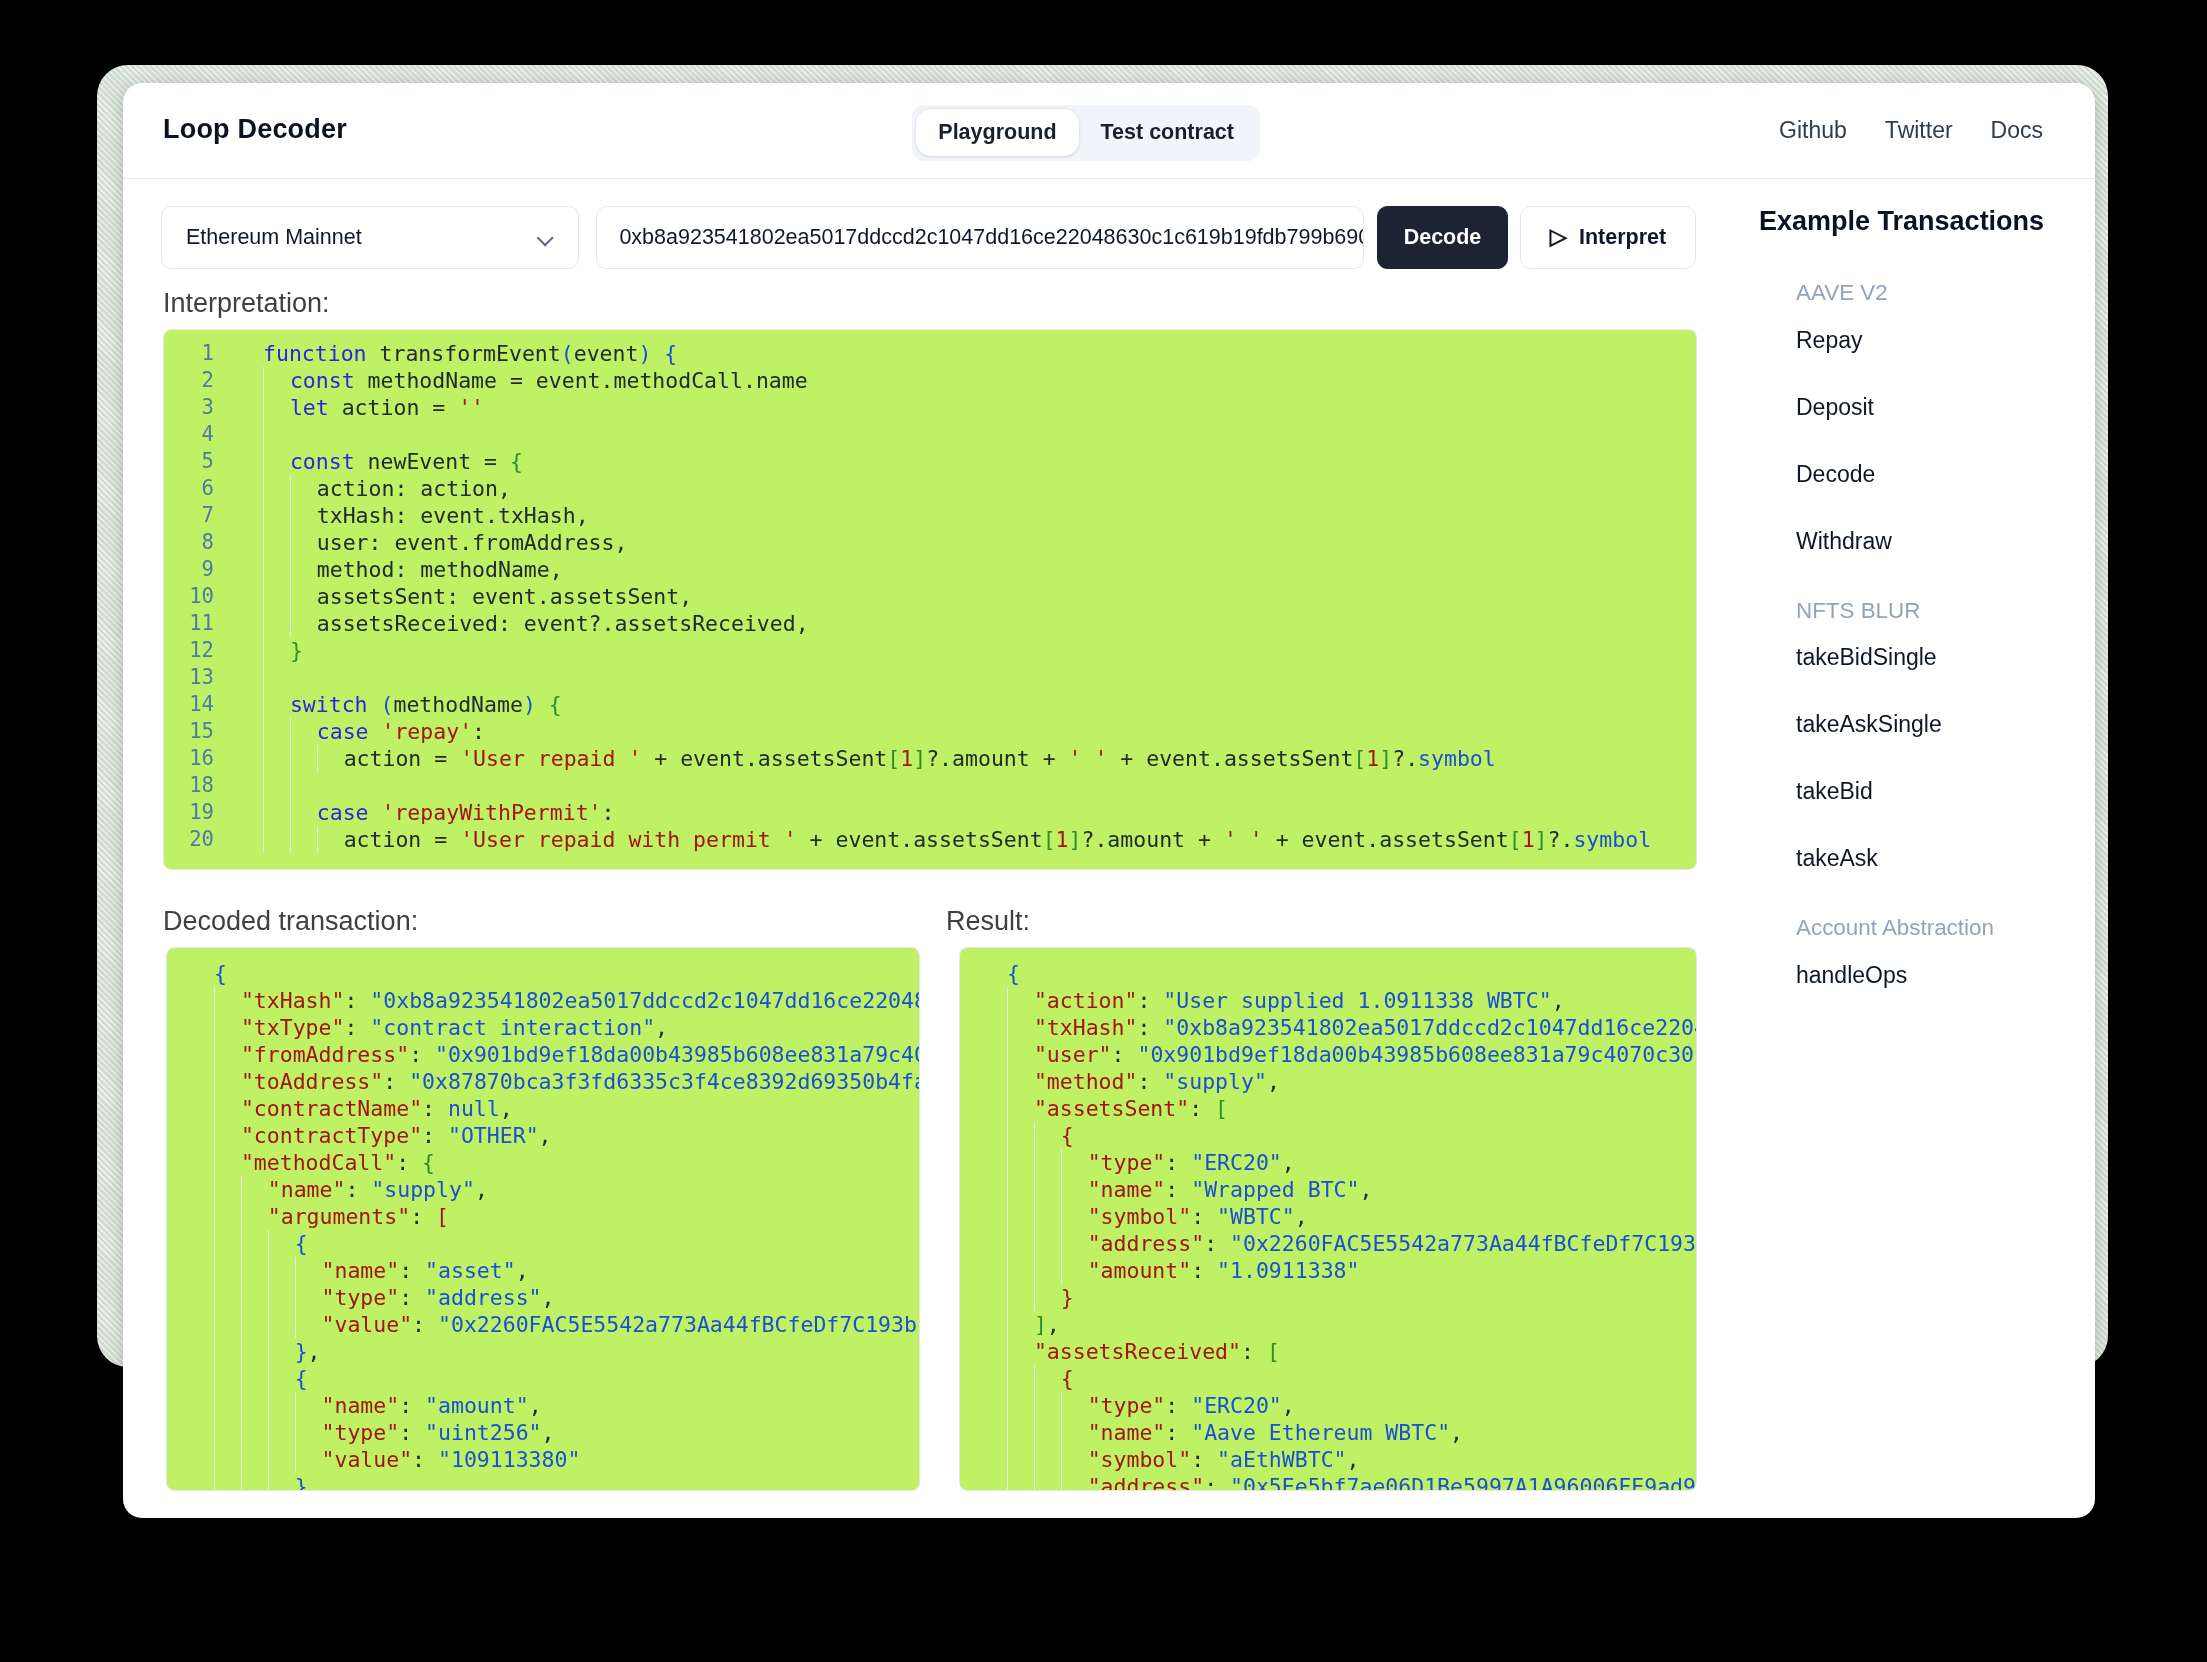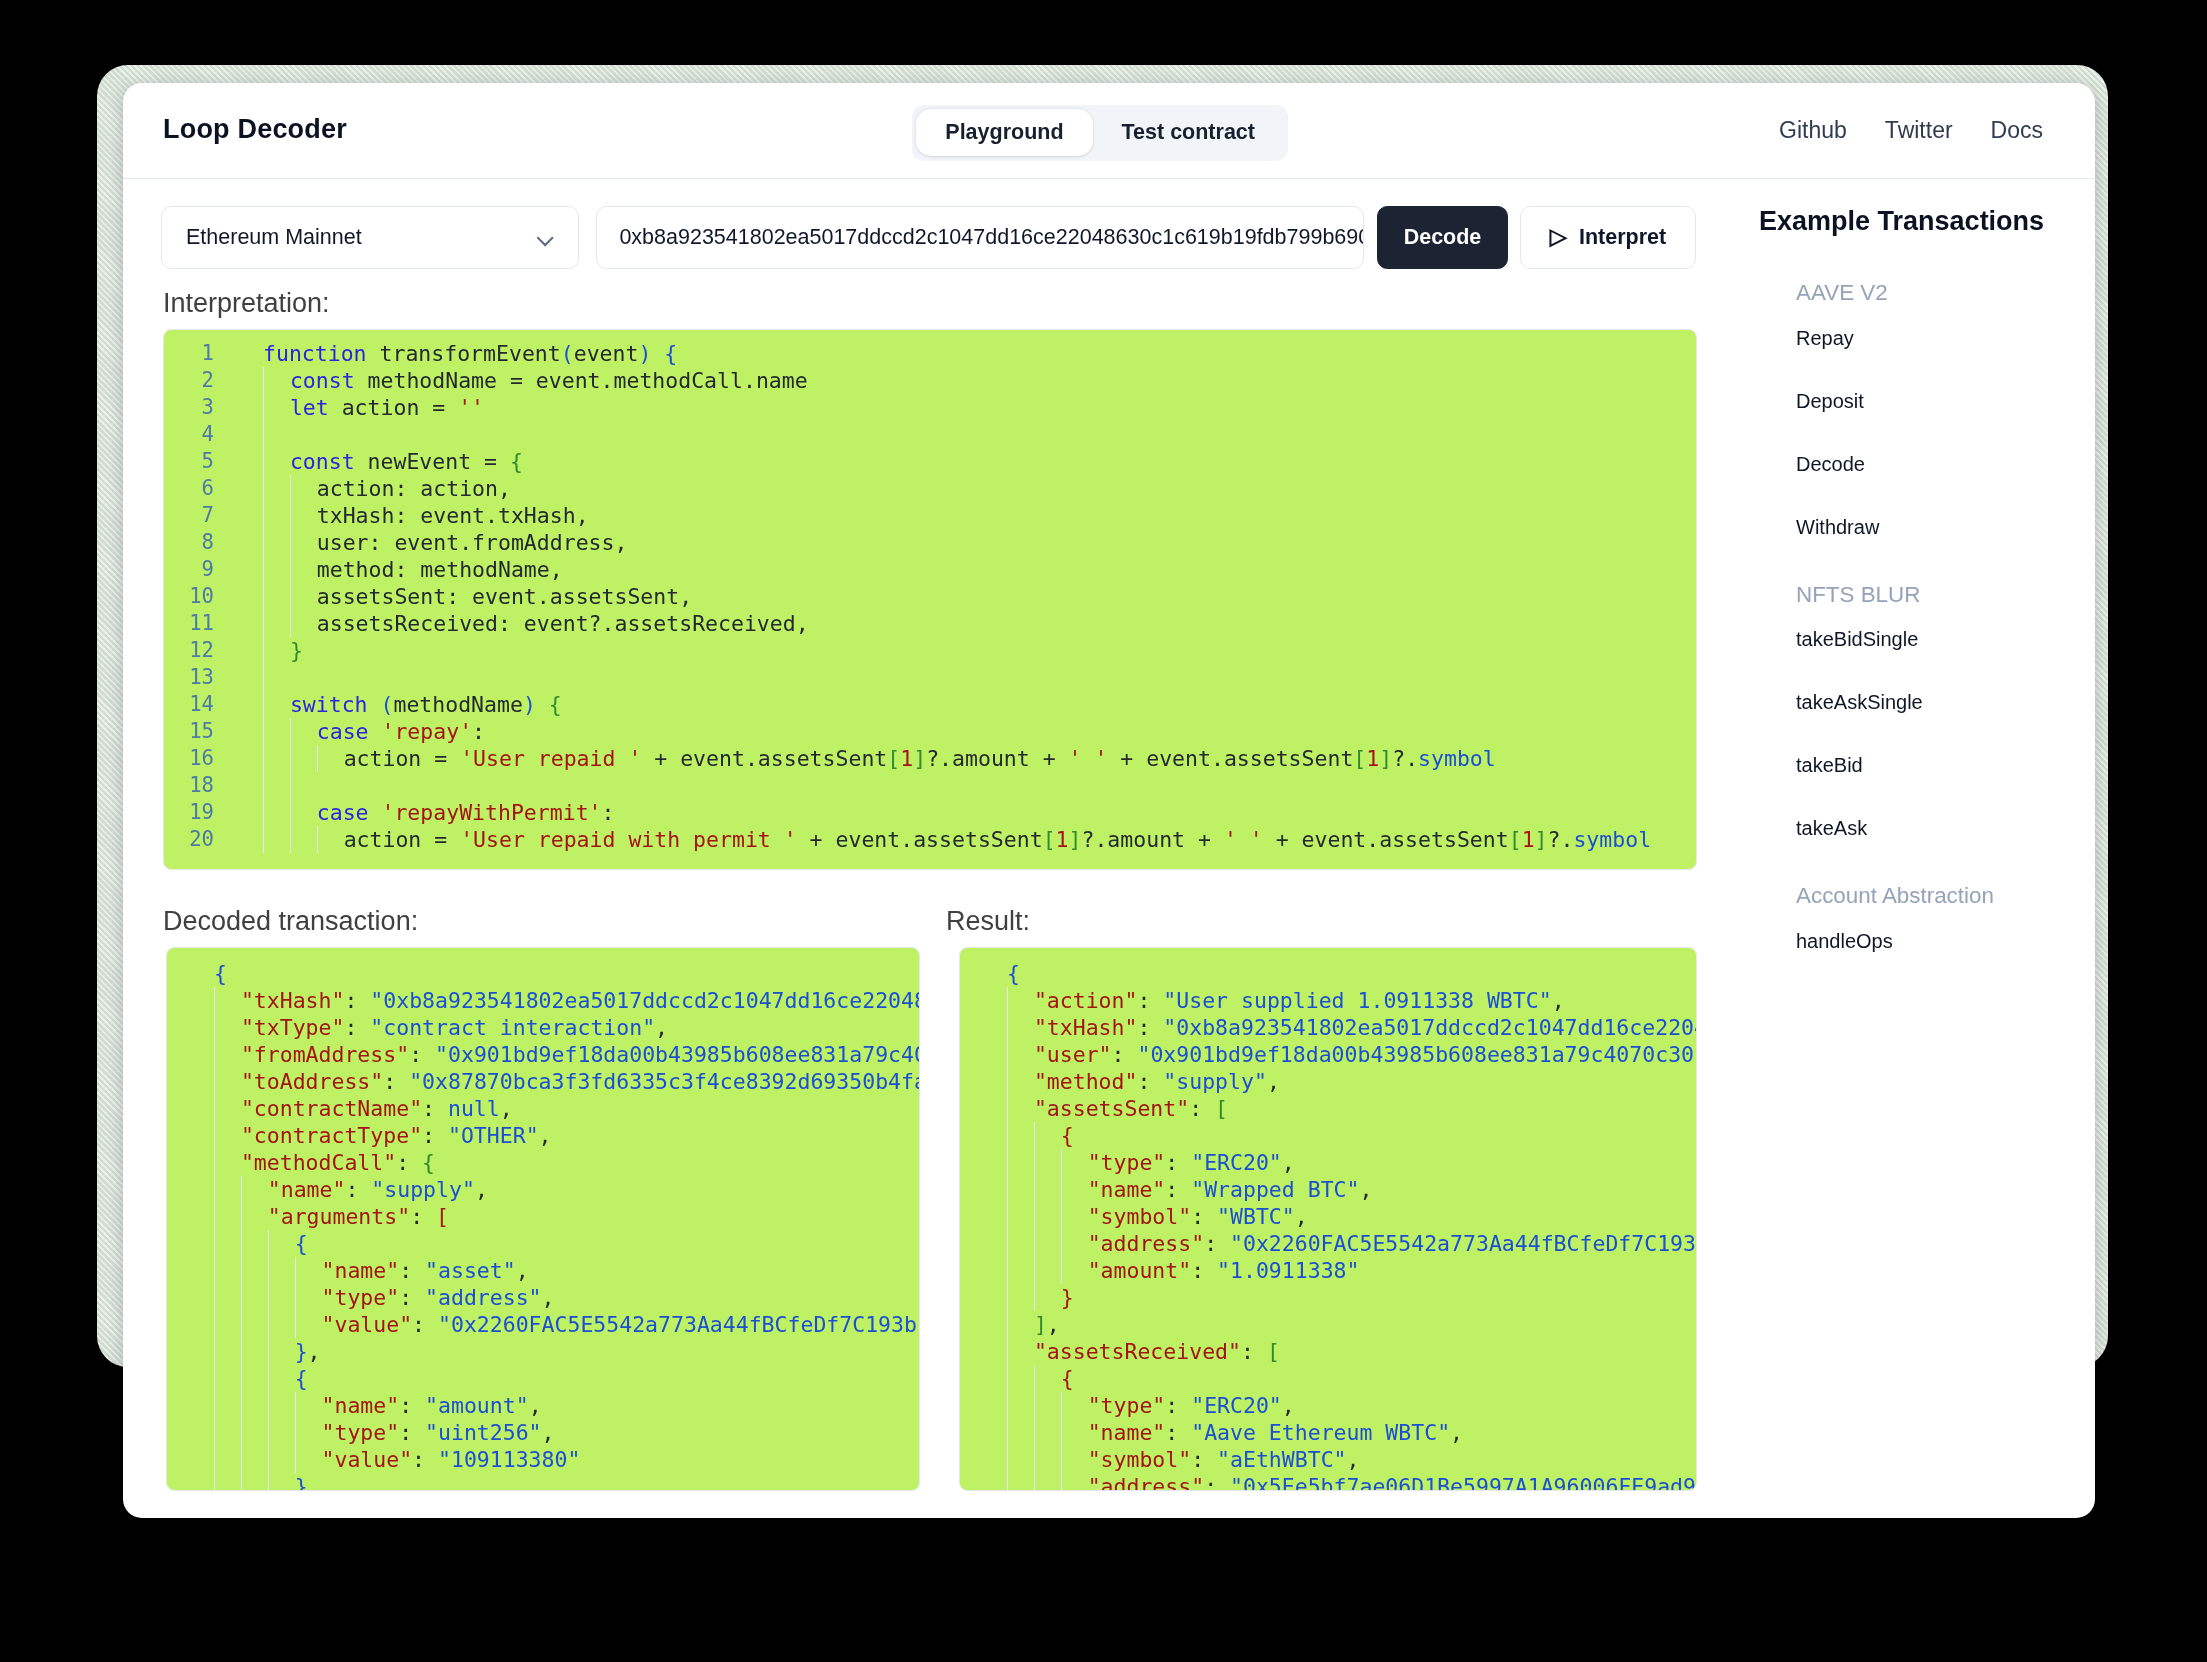--- a/index.html
+++ b/index.html
@@ -15,21 +15,21 @@
   }
   .card{
     position:absolute;left:26px;top:18px;width:1972px;height:1435px;
     background:#fff;border-radius:19px;box-shadow:0 3.4px 15.5px rgba(0,0,0,.22);
   }
   
   .header{position:absolute;left:0;top:0;width:100%;height:95px;border-bottom:0.9px solid #e5e9f0;}
   .brand{position:absolute;left:40px;top:31px;font-size:27px;font-weight:700;letter-spacing:0.2px;color:#0b1322;}
   .segmented{position:absolute;left:789px;top:21.5px;height:56px;background:#f1f5f9;border-radius:12px;
     display:flex;align-items:center;padding:0 4.3px;box-sizing:border-box;}
-  .seg-tab{height:47px;display:flex;align-items:center;padding:0 29px;border-radius:15px;
+  .seg-tab{height:47px;display:flex;align-items:center;padding:0 22px;border-radius:15px;
     font-size:21.5px;font-weight:600;color:#16202e;cursor:pointer;white-space:nowrap;}
   .seg-tab.active{background:#fff;box-shadow:0 0.9px 2.6px rgba(15,23,42,.15);}
   .nav-links{position:absolute;right:52px;top:0;height:95px;display:flex;align-items:center;gap:38px;}
   .nav-link{font-size:23px;color:#2f3b4e;cursor:pointer;}
   
   .toolbar{position:absolute;left:0;top:123px;width:100%;height:63px;text-align:right;}
   .select,.txinput,.btn{box-sizing:border-box;height:63px;border-radius:10.3px;border:0.9px solid #e3e8ef;background:#fff;
     display:flex;align-items:center;font-size:21.5px;color:#0f172a;}
   .select{position:absolute;left:38px;width:418px;padding:0 24px;justify-content:space-between;cursor:pointer;font-weight:500;}
   .chev{width:17px;height:17px;position:relative;margin-left:15.5px;}
@@ -57,21 +57,21 @@
   .tk-i{display:inline-block;width:2ch;height:100%;vertical-align:top;border-left:0.9px solid #e5e8ef;}
   .tk-p{color:#24292e;}
   .tk-k{color:#2727dd;}
   .tk-r{color:#a31515;}
   .tk-b{color:#1b50d2;}
   .tk-g{color:#2f8c2f;}
   
   .sidebar{position:absolute;left:1636px;top:123px;width:327px;}
   .side-title{font-size:27px;font-weight:700;color:#0b1322;}
   .side-section-title{margin:43px 0 20.6px 37px;font-size:22.4px;font-weight:500;color:#94a3b8;}
-  .side-item{margin:0 0 40px 37px;font-size:20px;font-weight:500;color:#0e1726;cursor:pointer;}
+  .side-item{margin:0 0 40px 37px;font-size:23px;font-weight:500;color:#0e1726;cursor:pointer;}
 </style>
 </head>
 <body>
 
 <div class="stage">
   <div class="card">
 
     <div class="header">
       <div class="brand">Loop Decoder</div>
       <div class="segmented">

